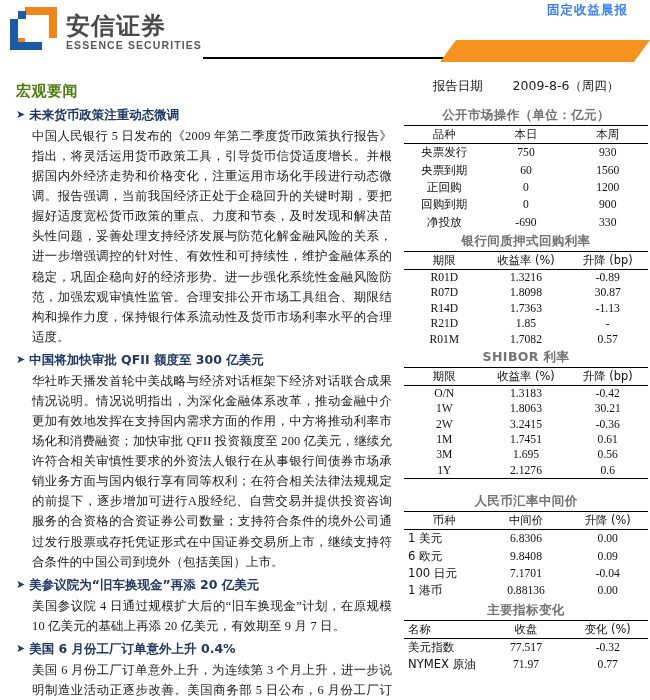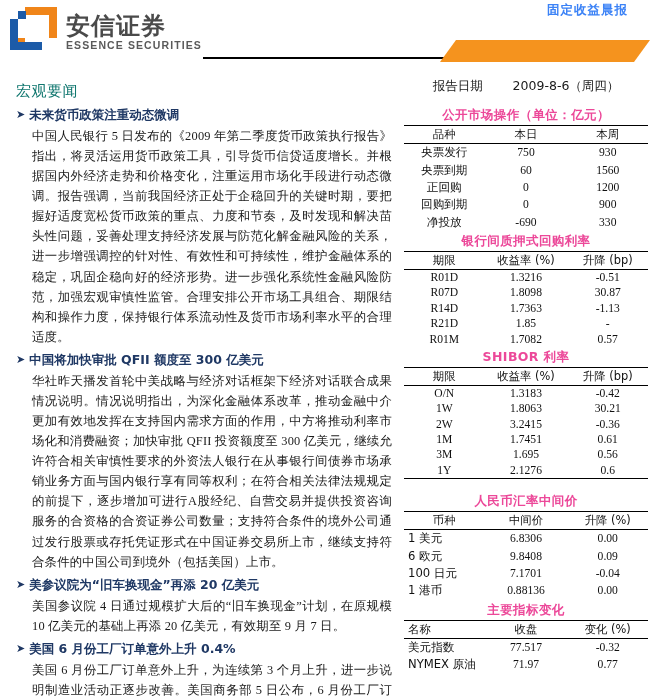--- a/index.html
+++ b/index.html
@@ -84,21 +84,21 @@
     padding: 12px 8px 0 16px;
   }
   #right-col {
     position: absolute; left: 404px; top: 4px; width: 246px;
     padding-right: 2px;
   }
 
   
   h1#section-title {
     font-family: "DejaVu Sans", sans-serif;
-    font-size: 15px; font-weight: normal; color: #0f766e;
+    font-size: 15px; font-weight: bold; color: #4d7c0f;
     margin: 0 0 6px 0; letter-spacing: .5px;
   }
   .headline {
     display: flex; align-items: flex-start; gap: 4px;
     font-family: "DejaVu Sans", sans-serif;
     font-size: 12.5px; font-weight: bold; color: #1F3864;
     margin: 5px 0 2px 0; line-height: 1.35;
   }
   .headline .arrow { color:#1F3864; font-size: 11px; line-height:1.45; }
   .para {
@@ -106,21 +106,21 @@
     font-size: 12.4px; line-height: 1.62;
     color: #1a1a1a;
     text-align: justify; text-justify: inter-character;
     margin: 0 0 2px 0; padding-left: 16px;
     letter-spacing: .2px;
   }
 
   
   .tbl-title {
     font-family: "DejaVu Sans", sans-serif;
-    font-size: 12.5px; font-weight: bold; color: #ec4899;
+    font-size: 12.5px; font-weight: bold; color: #737373;
     text-align: center; margin: 2px 0 1px 0; letter-spacing: .4px;
   }
   table.dt {
     width: 100%; border-collapse: collapse;
     font-family: "Liberation Serif", "DejaVu Serif", serif;
     font-size: 11.6px; color: #111;
   }
   table.dt th {
     font-weight: normal; padding: 1px 2px;
     border-bottom: 1.6px solid #000;
@@ -169,21 +169,21 @@
         <span>未来货币政策注重动态微调</span>
       </div>
       <p class="para">中国人民银行 5 日发布的《2009 年第二季度货币政策执行报告》指出，将灵活运用货币政策工具，引导货币信贷适度增长。并根据国内外经济走势和价格变化，注重运用市场化手段进行动态微调。报告强调，当前我国经济正处于企稳回升的关键时期，要把握好适度宽松货币政策的重点、力度和节奏，及时发现和解决苗头性问题，妥善处理支持经济发展与防范化解金融风险的关系，进一步增强调控的针对性、有效性和可持续性，维护金融体系的稳定，巩固企稳向好的经济形势。进一步强化系统性金融风险防范，加强宏观审慎性监管。合理安排公开市场工具组合、期限结构和操作力度，保持银行体系流动性及货币市场利率水平的合理适度。</p>
     </div>
 
     <div>
       <div class="headline">
         <span class="arrow">➤</span>
         <span>中国将加快审批 QFII 额度至 300 亿美元</span>
       </div>
-      <p class="para">华社昨天播发首轮中美战略与经济对话框架下经济对话联合成果情况说明。情况说明指出，为深化金融体系改革，推动金融中介更加有效地发挥在支持国内需求方面的作用，中方将推动利率市场化和消费融资；加快审批 QFII 投资额度至 300 亿美元，继续允许符合相关审慎性要求的外资法人银行在从事银行间债券市场承销业务方面与国内银行享有同等权利；在符合相关法律法规规定的前提下，逐步增加可进行A股经纪、自营交易并提供投资咨询服务的合资格的合资证券公司数量；支持符合条件的境外公司通过发行股票或存托凭证形式在中国证券交易所上市，继续支持符合条件的中国公司到境外（包括美国）上市。</p>
+      <p class="para">华社昨天播发首轮中美战略与经济对话框架下经济对话联合成果情况说明。情况说明指出，为深化金融体系改革，推动金融中介更加有效地发挥在支持国内需求方面的作用，中方将推动利率市场化和消费融资；加快审批 QFII 投资额度至 200 亿美元，继续允许符合相关审慎性要求的外资法人银行在从事银行间债券市场承销业务方面与国内银行享有同等权利；在符合相关法律法规规定的前提下，逐步增加可进行A股经纪、自营交易并提供投资咨询服务的合资格的合资证券公司数量；支持符合条件的境外公司通过发行股票或存托凭证形式在中国证券交易所上市，继续支持符合条件的中国公司到境外（包括美国）上市。</p>
     </div>
 
     <div>
       <div class="headline">
         <span class="arrow">➤</span>
         <span>美参议院为“旧车换现金”再添 20 亿美元</span>
       </div>
       <p class="para">美国参议院 4 日通过规模扩大后的“旧车换现金”计划，在原规模 10 亿美元的基础上再添 20 亿美元，有效期至 9 月 7 日。</p>
     </div>
 
@@ -251,21 +251,21 @@
             <tr>
           <th class="c-name cjk">期限</th>
           <th class="c-mid cjk">收益率 (%)</th>
           <th class="c-chg cjk">升降 (bp)</th>
         </tr>
           </thead>
         <tbody>
           <tr>
             <td class="c-name">R01D</td>
             <td class="c-mid">1.3216</td>
-            <td class="c-chg">-0.51</td>
+            <td class="c-chg">-0.89</td>
             </tr>
           <tr>
             <td class="c-name">R07D</td>
             <td class="c-mid">1.8098</td>
             <td class="c-chg">30.87</td>
             </tr>
           <tr>
             <td class="c-name">R14D</td>
             <td class="c-mid">1.7363</td>
             <td class="c-chg">-1.13</td>

